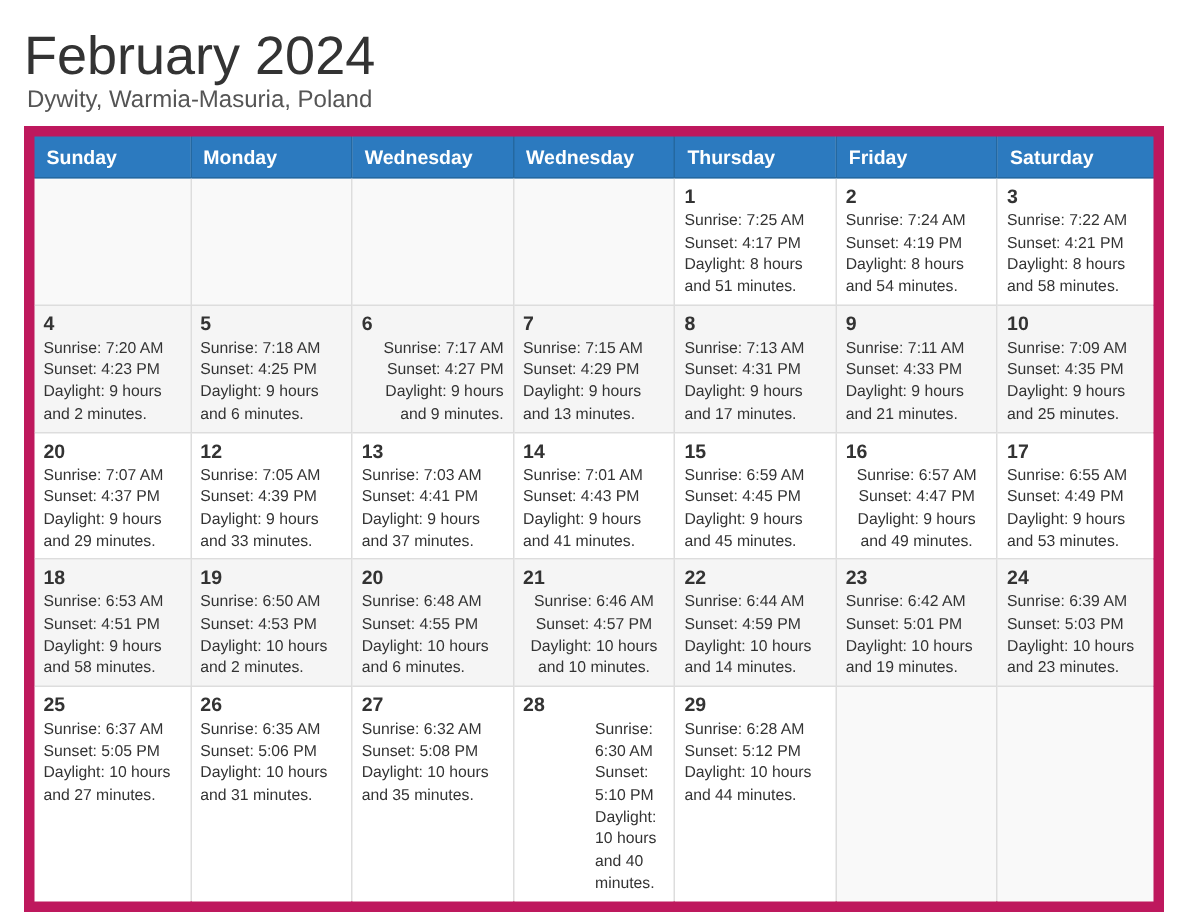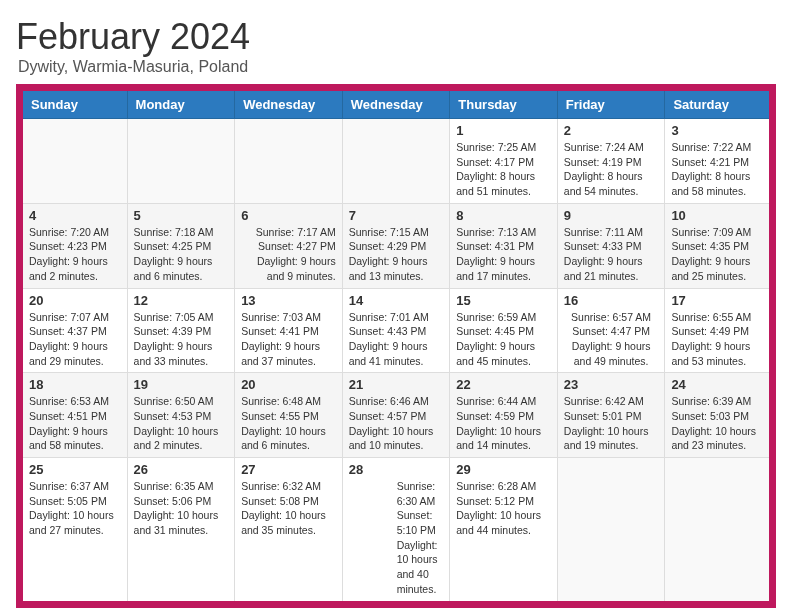--- a/index.html
+++ b/index.html
@@ -240,21 +240,21 @@
         </td>
         <td>
           <div class="day-number">20</div>
           <div class="day-info" style="white-space: pre-line;">Sunrise: 6:48 AM
 Sunset: 4:55 PM
 Daylight: 10 hours
 and 6 minutes.</div>
         </td>
         <td>
           <div class="day-number">21</div>
-          <div class="day-info" style="white-space: pre-line;">Sunrise: 6:46 AM
+          <div class="day-info" style="white-space: pre-line; text-align: center;">Sunrise: 6:46 AM
 Sunset: 4:57 PM
 Daylight: 10 hours
 and 10 minutes.</div>
         </td>
         <td>
           <div class="day-number">22</div>
           <div class="day-info" style="white-space: pre-line;">Sunrise: 6:44 AM
 Sunset: 4:59 PM
 Daylight: 10 hours
 and 14 minutes.</div>

